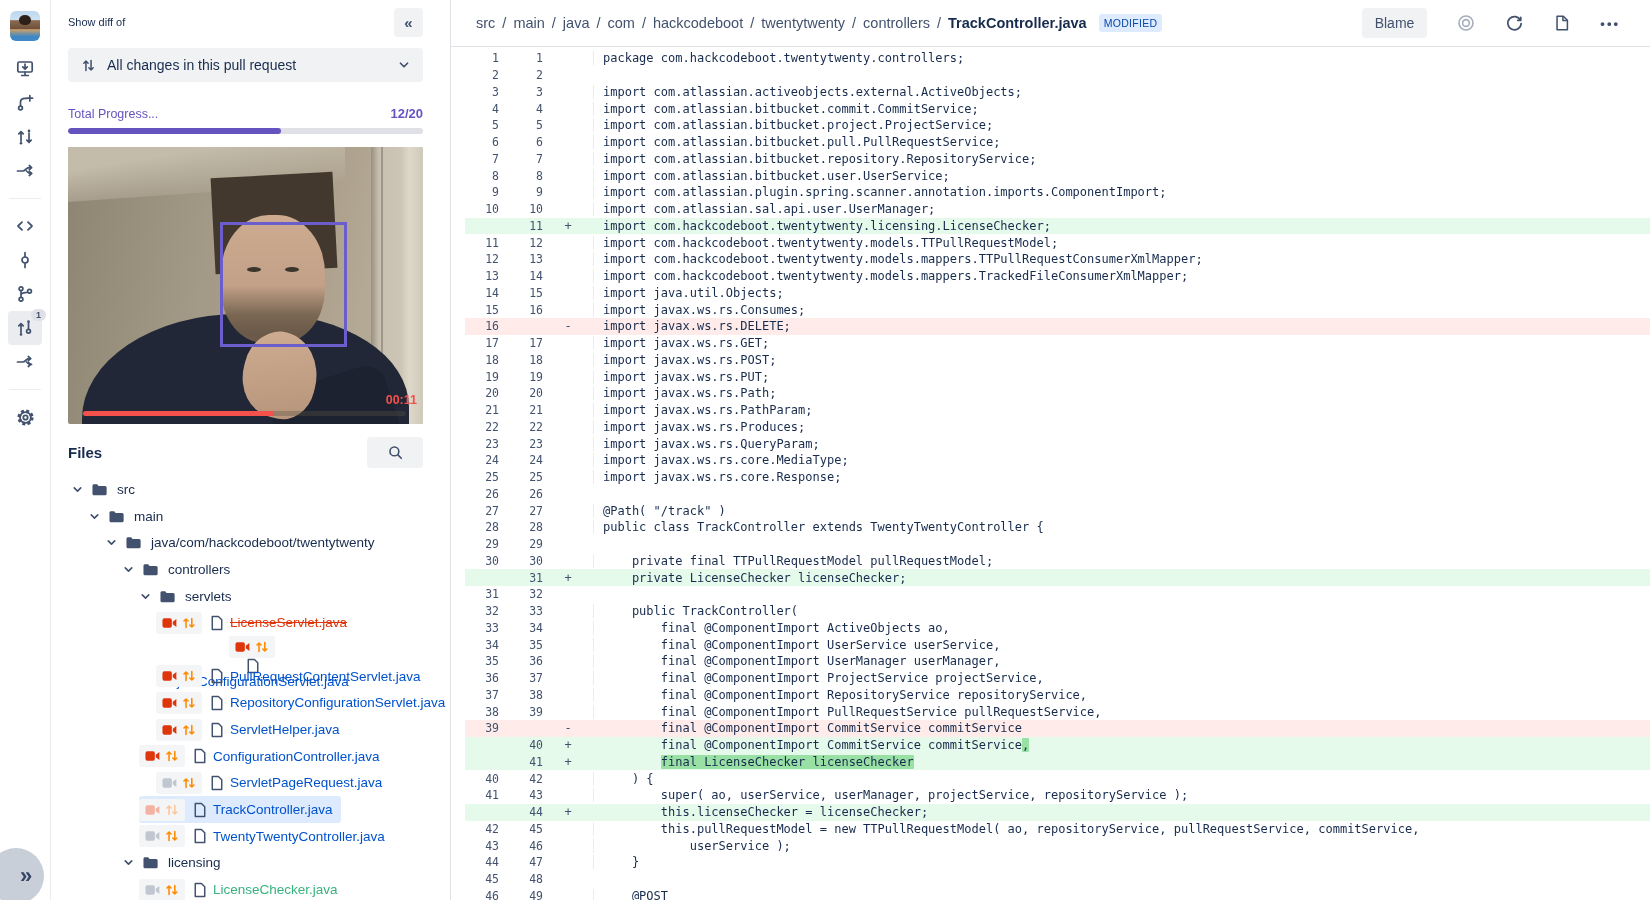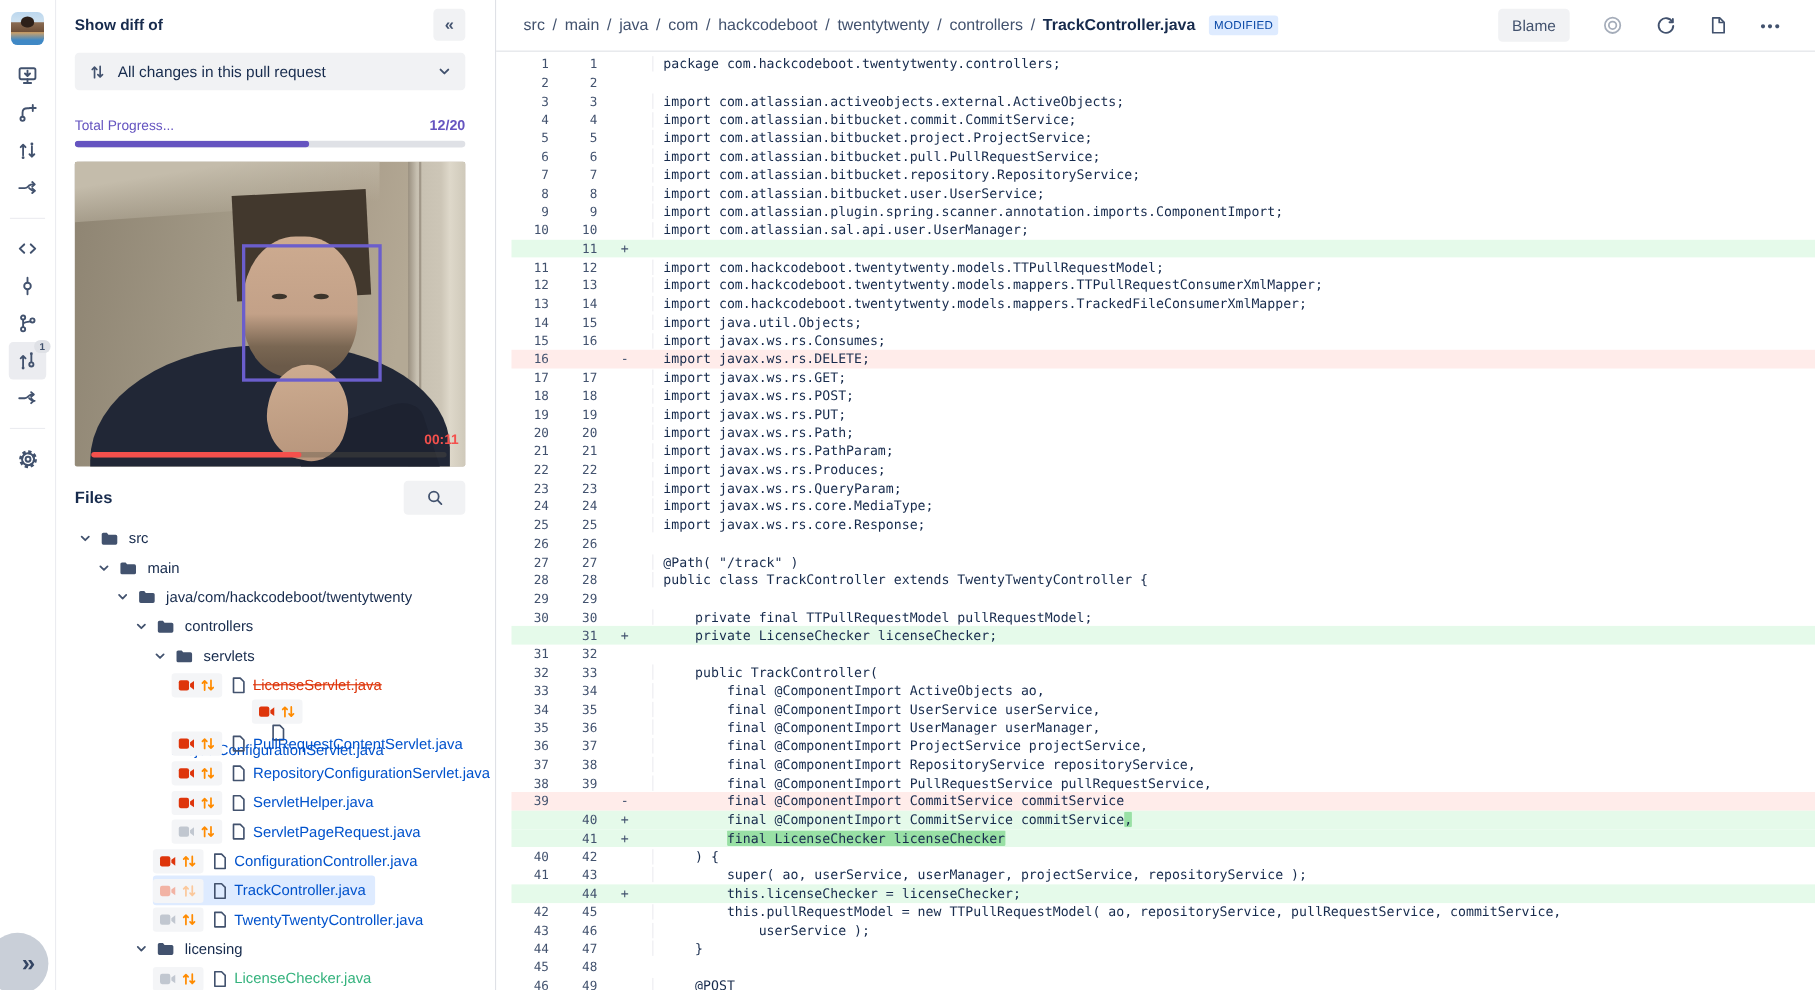--- a/index.html
+++ b/index.html
@@ -26,21 +26,21 @@
               font-size:9px;font-weight:bold;line-height:12px;padding:0 5px;border-radius:7px;}
   .rail-div{width:32px;height:1px;background:var(--lineSoft);margin:10px 0;}
   .rail svg{display:block;}
   .expand-fab{position:absolute;left:-12px;bottom:-4px;width:56px;height:56px;border-radius:50%;
               background:#C9CFD8;display:flex;align-items:center;justify-content:center;}
   .expand-fab span{color:#344563;font-size:22px;font-weight:bold;margin-left:18px;letter-spacing:-2px;}
 
   
   .panel{width:400px;flex:0 0 400px;border-right:1px solid var(--line);background:#fff;overflow:hidden;}
   .panel-head{height:44px;display:flex;align-items:center;justify-content:space-between;padding:0 27px 0 17px;}
-  .panel-title{font-size:14px;font-weight:bold;color:var(--textDark);}
+  .panel-title{font-size:11px;font-weight:normal;color:var(--textDark);}
   .collapse-btn{width:29px;height:29px;border-radius:4px;background:var(--btnGray);color:var(--textSlate);
                 display:flex;align-items:center;justify-content:center;font-size:15px;font-weight:bold;}
   .dropdown{margin:4px 27px 0 17px;height:34px;background:var(--btnGray);border-radius:4px;
             display:flex;align-items:center;padding:0 12px;gap:10px;color:var(--textDark);}
   .dropdown .lbl{font-size:14px;flex:1;}
   .progress-row{margin:24px 27px 0 17px;display:flex;justify-content:space-between;align-items:baseline;}
   .progress-row .pl{color:var(--purple);font-size:12.5px;}
   .progress-row .pv{color:var(--purple);font-size:13px;font-weight:bold;}
   .progress-track{margin:7px 27px 0 17px;height:6px;border-radius:3px;background:#DFE1E6;overflow:hidden;}
   .progress-fill{height:100%;border-radius:3px;background:var(--purple);}
@@ -421,20 +421,42 @@
               </svg>
             </span>
           </span>
           <span class="doc">
             <svg width="14" height="16" viewBox="0 0 16 18" fill="none" stroke="currentColor" stroke-width="1.7" stroke-linejoin="round">
               <path d="M2.6 1.5h7L13.4 5.3v11.2H2.6z"></path>
             </svg>
           </span>
           <span class="f-blue">ServletHelper.java</span>
         </div>
+        <div class="tree-row" style="margin-left: 88px;">
+          <span class="badge-group">
+            <span class="cam-red" style="display:flex">
+              <svg width="15" height="12" viewBox="0 0 16 12" fill="currentColor">
+                <rect x="0.5" y="1" width="10" height="10" rx="2"></rect>
+                <path d="M11.5 4.6 15.3 1.8v8.4L11.5 7.4z"></path>
+              </svg>
+            </span>
+            <span class="arr">
+              <svg width="14" height="14" viewBox="0 0 16 16" fill="none" stroke="currentColor" stroke-width="1.8" stroke-linecap="round" stroke-linejoin="round">
+                <path d="M4.6 13V3.4M2.3 5.7 4.6 3.4 6.9 5.7"></path>
+                <path d="M11.2 3v9.6M8.9 10.3l2.3 2.3 2.3-2.3"></path>
+              </svg>
+            </span>
+          </span>
+          <span class="doc">
+            <svg width="14" height="16" viewBox="0 0 16 18" fill="none" stroke="currentColor" stroke-width="1.7" stroke-linejoin="round">
+              <path d="M2.6 1.5h7L13.4 5.3v11.2H2.6z"></path>
+            </svg>
+          </span>
+          <span class="f-blue">ConfigurationController.java</span>
+        </div>
         <div class="tree-row" style="margin-left: 105px;">
           <span class="badge-group">
             <span class="cam-gray" style="display:flex">
               <svg width="15" height="12" viewBox="0 0 16 12" fill="currentColor">
                 <rect x="0.5" y="1" width="10" height="10" rx="2"></rect>
                 <path d="M11.5 4.6 15.3 1.8v8.4L11.5 7.4z"></path>
               </svg>
             </span>
             <span class="arr">
               <svg width="14" height="14" viewBox="0 0 16 16" fill="none" stroke="currentColor" stroke-width="1.8" stroke-linecap="round" stroke-linejoin="round">
@@ -442,42 +464,20 @@
                 <path d="M11.2 3v9.6M8.9 10.3l2.3 2.3 2.3-2.3"></path>
               </svg>
             </span>
           </span>
           <span class="doc">
             <svg width="14" height="16" viewBox="0 0 16 18" fill="none" stroke="currentColor" stroke-width="1.7" stroke-linejoin="round">
               <path d="M2.6 1.5h7L13.4 5.3v11.2H2.6z"></path>
             </svg>
           </span>
           <span class="f-blue">ServletPageRequest.java</span>
-        </div>
-        <div class="tree-row" style="margin-left: 88px;">
-          <span class="badge-group">
-            <span class="cam-red" style="display:flex">
-              <svg width="15" height="12" viewBox="0 0 16 12" fill="currentColor">
-                <rect x="0.5" y="1" width="10" height="10" rx="2"></rect>
-                <path d="M11.5 4.6 15.3 1.8v8.4L11.5 7.4z"></path>
-              </svg>
-            </span>
-            <span class="arr">
-              <svg width="14" height="14" viewBox="0 0 16 16" fill="none" stroke="currentColor" stroke-width="1.8" stroke-linecap="round" stroke-linejoin="round">
-                <path d="M4.6 13V3.4M2.3 5.7 4.6 3.4 6.9 5.7"></path>
-                <path d="M11.2 3v9.6M8.9 10.3l2.3 2.3 2.3-2.3"></path>
-              </svg>
-            </span>
-          </span>
-          <span class="doc">
-            <svg width="14" height="16" viewBox="0 0 16 18" fill="none" stroke="currentColor" stroke-width="1.7" stroke-linejoin="round">
-              <path d="M2.6 1.5h7L13.4 5.3v11.2H2.6z"></path>
-            </svg>
-          </span>
-          <span class="f-blue">ConfigurationController.java</span>
         </div>
         <div class="tree-row selected" style="margin-left: 88px;">
           <span class="badge-group">
             <span class="cam-faded" style="display:flex">
               <svg width="15" height="12" viewBox="0 0 16 12" fill="currentColor">
                 <rect x="0.5" y="1" width="10" height="10" rx="2"></rect>
                 <path d="M11.5 4.6 15.3 1.8v8.4L11.5 7.4z"></path>
               </svg>
             </span>
             <span class="arr-faded">
@@ -601,21 +601,21 @@
         <div class="drow ctx"><span class="ln old">1</span><span class="ln new">1</span><span class="sign"></span><span class="codecell"><span>package com.hackcodeboot.twentytwenty.controllers;</span></span></div>
         <div class="drow ctx"><span class="ln old">2</span><span class="ln new">2</span><span class="sign"></span><span class="codecell"><span></span></span></div>
         <div class="drow ctx"><span class="ln old">3</span><span class="ln new">3</span><span class="sign"></span><span class="codecell"><span>import com.atlassian.activeobjects.external.ActiveObjects;</span></span></div>
         <div class="drow ctx"><span class="ln old">4</span><span class="ln new">4</span><span class="sign"></span><span class="codecell"><span>import com.atlassian.bitbucket.commit.CommitService;</span></span></div>
         <div class="drow ctx"><span class="ln old">5</span><span class="ln new">5</span><span class="sign"></span><span class="codecell"><span>import com.atlassian.bitbucket.project.ProjectService;</span></span></div>
         <div class="drow ctx"><span class="ln old">6</span><span class="ln new">6</span><span class="sign"></span><span class="codecell"><span>import com.atlassian.bitbucket.pull.PullRequestService;</span></span></div>
         <div class="drow ctx"><span class="ln old">7</span><span class="ln new">7</span><span class="sign"></span><span class="codecell"><span>import com.atlassian.bitbucket.repository.RepositoryService;</span></span></div>
         <div class="drow ctx"><span class="ln old">8</span><span class="ln new">8</span><span class="sign"></span><span class="codecell"><span>import com.atlassian.bitbucket.user.UserService;</span></span></div>
         <div class="drow ctx"><span class="ln old">9</span><span class="ln new">9</span><span class="sign"></span><span class="codecell"><span>import com.atlassian.plugin.spring.scanner.annotation.imports.ComponentImport;</span></span></div>
         <div class="drow ctx"><span class="ln old">10</span><span class="ln new">10</span><span class="sign"></span><span class="codecell"><span>import com.atlassian.sal.api.user.UserManager;</span></span></div>
-        <div class="drow add"><span class="ln old"></span><span class="ln new">11</span><span class="sign">+</span></div>
+        <div class="drow add"><span class="ln old"></span><span class="ln new">11</span><span class="sign">+</span><span class="codecell"><span>import com.hackcodeboot.twentytwenty.licensing.LicenseChecker;</span></span></div>
         <div class="drow ctx"><span class="ln old">11</span><span class="ln new">12</span><span class="sign"></span><span class="codecell"><span>import com.hackcodeboot.twentytwenty.models.TTPullRequestModel;</span></span></div>
         <div class="drow ctx"><span class="ln old">12</span><span class="ln new">13</span><span class="sign"></span><span class="codecell"><span>import com.hackcodeboot.twentytwenty.models.mappers.TTPullRequestConsumerXmlMapper;</span></span></div>
         <div class="drow ctx"><span class="ln old">13</span><span class="ln new">14</span><span class="sign"></span><span class="codecell"><span>import com.hackcodeboot.twentytwenty.models.mappers.TrackedFileConsumerXmlMapper;</span></span></div>
         <div class="drow ctx"><span class="ln old">14</span><span class="ln new">15</span><span class="sign"></span><span class="codecell"><span>import java.util.Objects;</span></span></div>
         <div class="drow ctx"><span class="ln old">15</span><span class="ln new">16</span><span class="sign"></span><span class="codecell"><span>import javax.ws.rs.Consumes;</span></span></div>
         <div class="drow del"><span class="ln old">16</span><span class="ln new"></span><span class="sign">-</span><span class="codecell"><span>import javax.ws.rs.DELETE;</span></span></div>
         <div class="drow ctx"><span class="ln old">17</span><span class="ln new">17</span><span class="sign"></span><span class="codecell"><span>import javax.ws.rs.GET;</span></span></div>
         <div class="drow ctx"><span class="ln old">18</span><span class="ln new">18</span><span class="sign"></span><span class="codecell"><span>import javax.ws.rs.POST;</span></span></div>
         <div class="drow ctx"><span class="ln old">19</span><span class="ln new">19</span><span class="sign"></span><span class="codecell"><span>import javax.ws.rs.PUT;</span></span></div>
         <div class="drow ctx"><span class="ln old">20</span><span class="ln new">20</span><span class="sign"></span><span class="codecell"><span>import javax.ws.rs.Path;</span></span></div>

